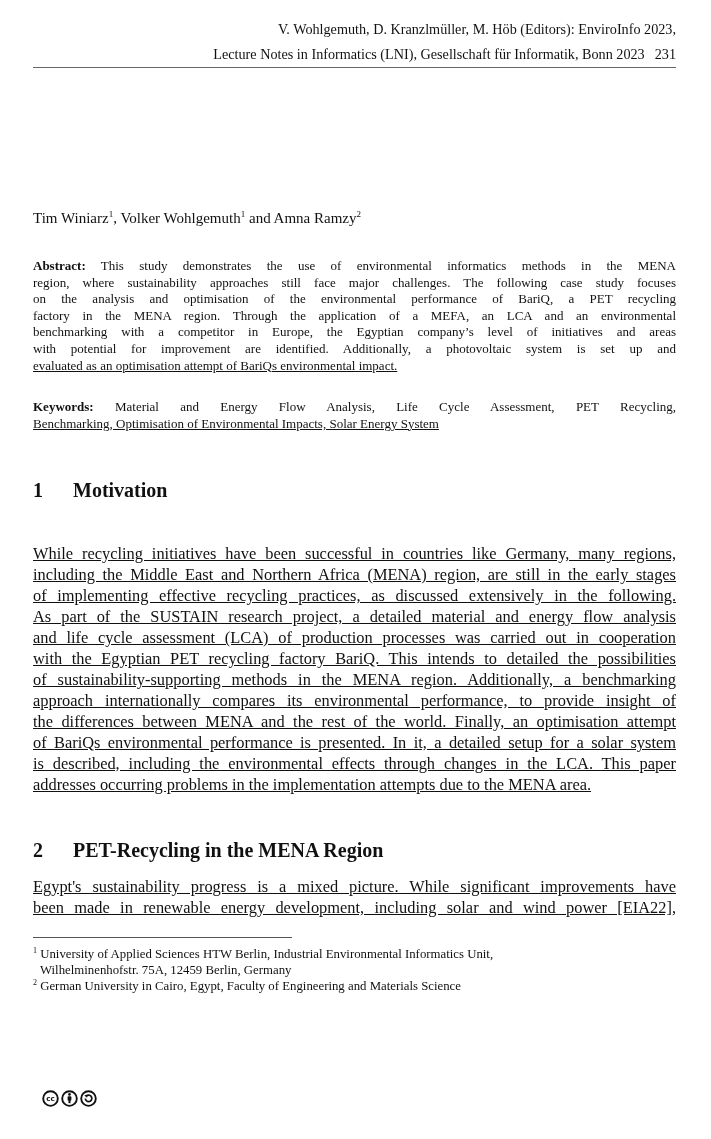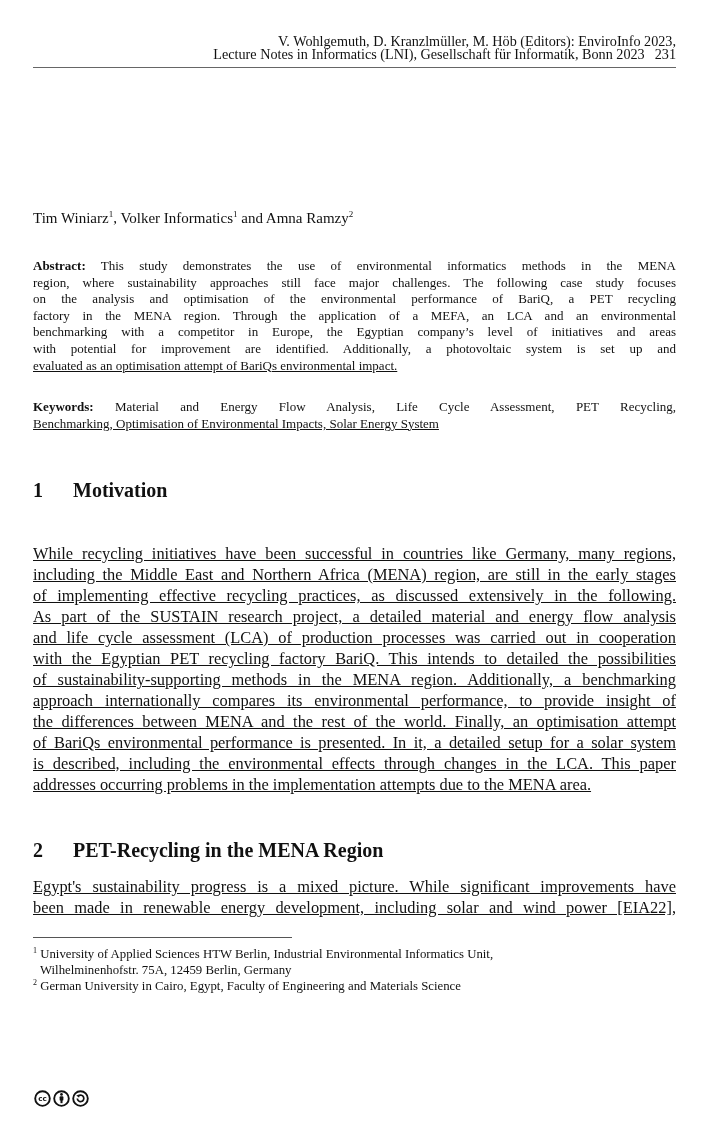--- a/index.html
+++ b/index.html
@@ -1,52 +1,52 @@
 <!DOCTYPE html>
 <html><head>
 <meta charset="utf-8">
 <style>
   html, body { margin: 0; padding: 0; background: #ffffff; }
   body { width: 711px; height: 1139px; position: relative; overflow: hidden;
          font-family: "Liberation Serif", "DejaVu Serif", serif; color: #111; }
   .abs { position: absolute; }
   .header { left: 33px; width: 643px; text-align: right; font-size: 14.2px; line-height: 19px; }
-  .header-line { top: 20px; margin-top: 12px; }
+  .header-line { top: 20px; }
   .header-line2 { top: 45px; }
   .header-rule { left: 33px; top: 67px; width: 643px; height: 0; border-top: 1px solid #666; }
   .title { left: 33px; top: 92px; width: 643px; font-weight: bold; font-size: 24.5px; line-height: 29px; letter-spacing: -0.2px; }
   .authors { left: 33px; top: 208px; font-size: 15px; line-height: 20px; }
   sup { font-size: 9px; vertical-align: 6px; line-height: 0; }
   .small { left: 33px; width: 643px; font-size: 13px; line-height: 16.6px; text-align: justify; text-align-last: justify; white-space: nowrap; }
   .small.last { text-align-last: left; text-decoration: underline; }
   .body-line { left: 33px; width: 643px; font-size: 16.4px; line-height: 20.9px; text-align: justify; text-align-last: justify; white-space: nowrap; text-decoration: underline; }
   .body-line.last { text-align-last: left; }
   .h1 { left: 33px; font-weight: bold; font-size: 20px; line-height: 24px; }
   .h1 .num { display: inline-block; width: 40px; }
   .fn-rule { left: 33px; top: 937px; width: 259px; height: 0; border-top: 1px solid #555; }
   .fn { left: 33px; font-size: 12.8px; line-height: 15.5px; white-space: nowrap; }
   .fn sup { font-size: 8px; vertical-align: 5px; }
-  .cc { left: 34px; top: 1090px; display: flex; gap: 2px; }
+  .cc { left: 42px; top: 1090px; display: flex; gap: 2px; }
   .cc svg { display: block; }
   b.lbl { font-weight: bold; }
 </style>
 </head>
 <body>
 
 <div class="abs header header-line">V. Wohlgemuth, D. Kranzlmüller, M. Höb (Editors): EnviroInfo 2023,</div>
 <div class="abs header header-line2">
   <span>Lecture Notes in Informatics (LNI), Gesellschaft für Informatik, Bonn 2023</span><span style="display:inline-block;width:10px"></span><span>231</span>
 </div>
 <div class="abs header-rule"></div>
 
 <div class="abs title">
 </div>
 
 <div class="abs authors">
-  <span>Tim Winiarz</span><sup>1</sup><span>, </span><span>Volker Informatics</span><sup>1</sup><span style="white-space:pre"> and </span><span>Amna Ramzy</span><sup>2</sup>
+  <span>Tim Winiarz</span><sup>1</sup><span>, </span><span>Volker Wohlgemuth</span><sup>1</sup><span style="white-space:pre"> and </span><span>Amna Ramzy</span><sup>2</sup>
 </div>
 
 <div>
   <div class="abs small" style="top:258px"><b class="lbl">Abstract:</b><span> This study demonstrates the use of environmental informatics methods in the MENA</span></div>
   <div class="abs small" style="top:274.6px">region, where sustainability approaches still face major challenges. The following case study focuses</div>
   <div class="abs small" style="top:291.2px">on the analysis and optimisation of the environmental performance of BariQ, a PET recycling</div>
   <div class="abs small" style="top:307.8px">factory in the MENA region. Through the application of a MEFA, an LCA and an environmental</div>
   <div class="abs small" style="top:324.4px">benchmarking with a competitor in Europe, the Egyptian company’s level of initiatives and areas</div>
   <div class="abs small" style="top:341px">with potential for improvement are identified. Additionally, a photovoltaic system is set up and</div>
   <div class="abs small last" style="top:357.6px">evaluated as an optimisation attempt of BariQs environmental impact.</div>

